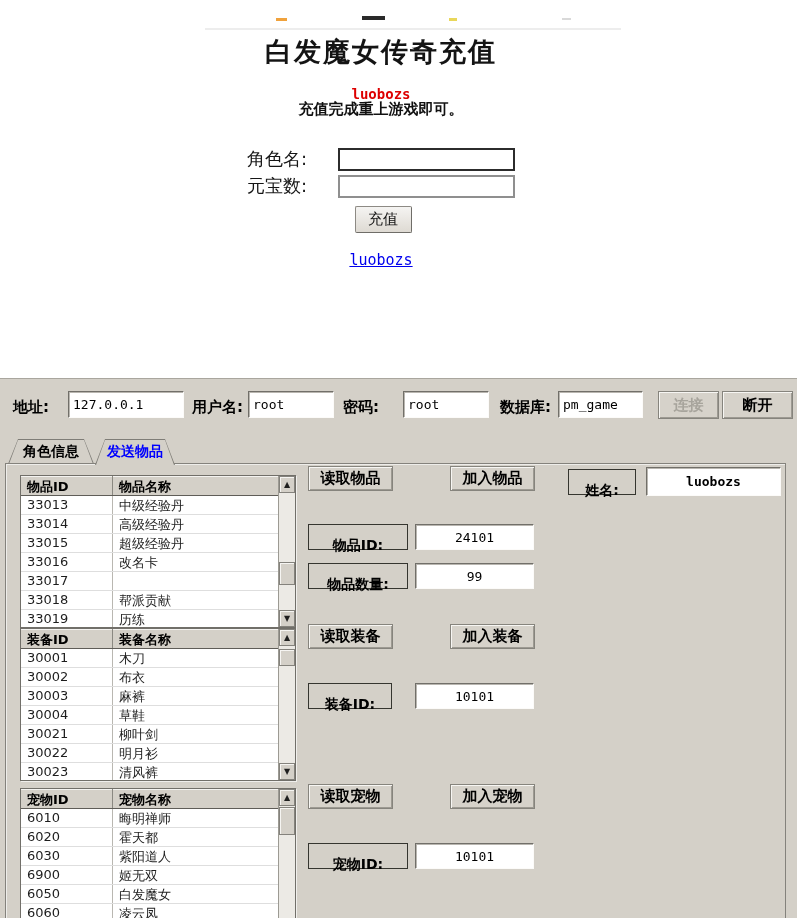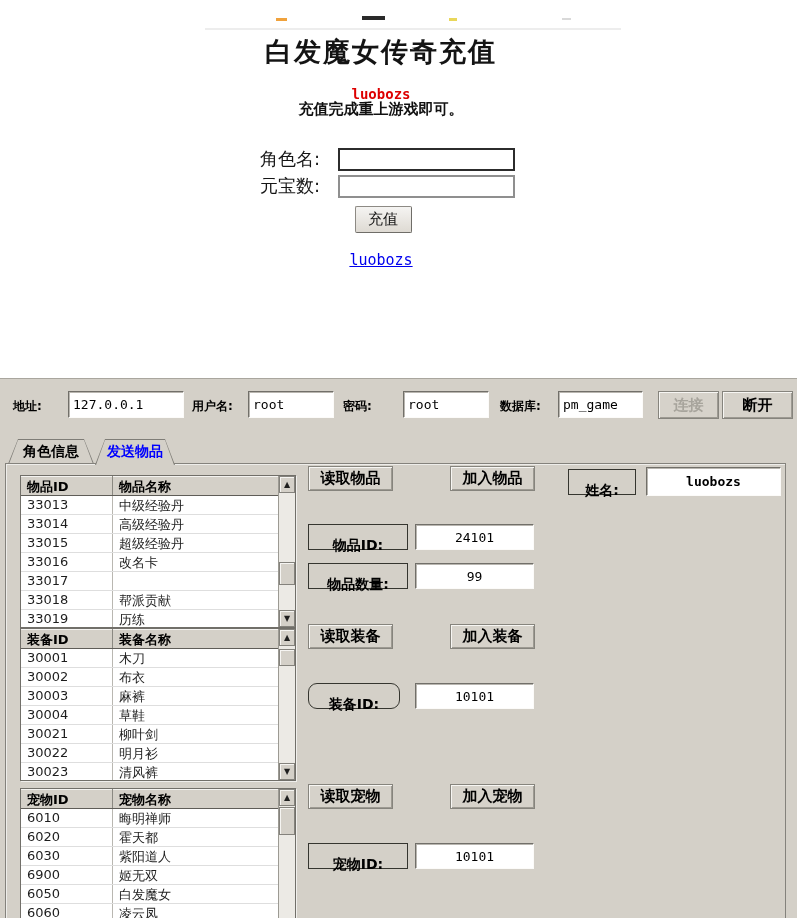--- a/index.html
+++ b/index.html
@@ -19,38 +19,38 @@
   .web-title { position:absolute; left:0; top:34px; width:100%; text-align:center;
     font-family:"DejaVu Serif","Liberation Serif",serif; font-weight:bold; font-size:27px;
     letter-spacing:2px; color:#141414; }
   .web-user { position:absolute; left:0; top:86px; width:100%; text-align:center;
     font-family:"DejaVu Sans Mono","Liberation Mono",monospace; font-weight:bold; font-size:14px; color:#dd0000; }
   .web-notice { position:absolute; left:0; top:100px; width:100%; text-align:center;
     font-weight:bold; font-size:15px; color:#111; }
 
   .web-form { position:absolute; left:0; top:147px; width:100%; }
   .wf-row { display:flex; justify-content:center; align-items:center; margin-bottom:3px; }
-  .wf-label { width:86px; text-align:center; font-size:18px; color:#161616; margin-right:5px; }
+  .wf-label { width:86px; text-align:left; font-size:18px; color:#161616; margin-right:5px; }
   .wf-input { width:177px; height:23px; background:#fff; font:13px "DejaVu Sans Mono",monospace; padding:0 3px; }
   .wf-input.focus { border:2px solid #2c2c2c; }
   .wf-input.plain { border:2px solid #8f8f8f; }
   .wf-btnrow { display:flex; justify-content:center; margin-top:8px; padding-left:4px; }
   .web-btn { width:57px; height:27px; font-size:15px; color:#111;
     background:linear-gradient(#f5f4f2,#dedad3); border:1px solid #8d8a84;
     border-right-color:#6f6d68; border-bottom-color:#6f6d68; border-radius:2px; }
   .web-link-row { position:absolute; left:0; top:250px; width:100%; text-align:center; }
   .web-link { font-family:"DejaVu Sans Mono","Liberation Mono",monospace; font-size:15px;
     color:#0000ee; text-decoration:underline; }
 
   
   .app { position:absolute; left:0; top:378px; width:797px; height:540px;
     background:#d4d0c8; border-top:1px solid #a9a69e; overflow:hidden;
     font-size:14px; color:#000; }
 
-  .tlabel { position:absolute; font-weight:bold; font-size:12px; top:19px; white-space:nowrap; }
+  .tlabel { position:absolute; font-weight:bold; font-size:15px; top:19px; white-space:nowrap; }
   .tinput { position:absolute; top:12px; height:27px; background:#fff;
     border:1px solid; border-color:#716f69 #fcfbf9 #fcfbf9 #716f69;
     box-shadow:inset 1px 1px 0 #b9b6b0; font:13px "DejaVu Sans Mono",monospace; padding:0 4px; }
   .wbtn { background:#d6d2ca; border:1px solid #86847d;
     box-shadow:inset 1px 1px 0 #f7f6f3, inset -1px -1px 0 #9d9a92;
     font-weight:bold; font-size:15px; color:#000; }
   .wbtn.disabled { color:#a7a49c; }
   .toolbar-btn { position:absolute; top:12px; height:28px; }
 
   
@@ -285,21 +285,21 @@
 
     <button class="wbtn act-btn" style="left:308px; top:87px;">读取物品</button>
     <button class="wbtn act-btn" style="left:450px; top:87px;">加入物品</button>
     <div class="boxlabel" style="left:308px; top:145px; width:100px;">物品ID:</div>
     <input class="valinput" style="left: 415px; top: 145px; width: 119px;" type="text" value="24101">
     <div class="boxlabel" style="left:308px; top:184px; width:100px;">物品数量:</div>
     <input class="valinput" style="left: 415px; top: 184px; width: 119px;" type="text" value="99">
 
     <button class="wbtn act-btn" style="left:308px; top:245px;">读取装备</button>
     <button class="wbtn act-btn" style="left:450px; top:245px;">加入装备</button>
-    <div class="boxlabel" style="left:308px; top:304px; width:92px;border-radius:9px;">装备ID:</div>
+    <div class="boxlabel" style="left:308px; top:304px; width:84px;">装备ID:</div>
     <input class="valinput" style="left: 415px; top: 304px; width: 119px;" type="text" value="10101">
 
     <button class="wbtn act-btn" style="left:308px; top:405px;">读取宠物</button>
     <button class="wbtn act-btn" style="left:450px; top:405px;">加入宠物</button>
     <div class="boxlabel" style="left:308px; top:464px; width:100px;">宠物ID:</div>
     <input class="valinput" style="left: 415px; top: 464px; width: 119px;" type="text" value="10101">
 
     <div class="boxlabel" style="left:568px; top:90px; width:68px;">姓名:</div>
     <input class="valinput bold" style="left: 646px; top: 88px; width: 135px; height: 29px;" type="text" value="luobozs">
   </div>

